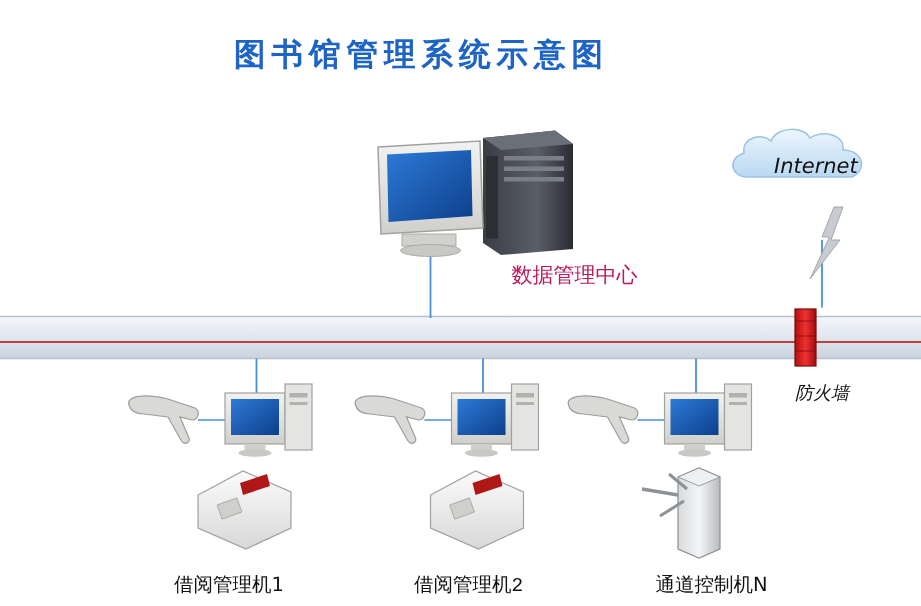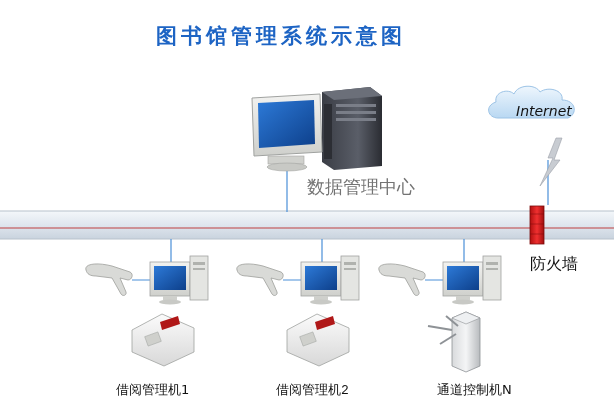--- a/index.html
+++ b/index.html
@@ -4,22 +4,22 @@
 <style>
   html, body { margin: 0; padding: 0; background: #ffffff; }
   body { width: 614px; height: 404px; position: relative; overflow: hidden; font-family: "DejaVu Sans", sans-serif; }
   .abs { position: absolute; }
   .title {
     left: 0; top: 22px; width: 562px; text-align: center;
     font-size: 21px; font-weight: bold; color: #1d64c4; letter-spacing: 4px;
     font-family: "DejaVu Sans", sans-serif;
   }
   .label { font-size: 13px; color: #111; font-family: "DejaVu Sans", sans-serif; white-space: nowrap; }
-  .label-center { font-size: 18px; color: #737373; }
-  .label-fw { font-size: 16px; color: #111; }
+  .label-center { font-size: 14px; color: #be185d; margin-left: 34px; }
+  .label-fw { font-size: 12px; color: #111; font-style: italic; }
   .internet-text { font-size: 14px; color: #111; font-family: "DejaVu Sans", sans-serif; font-style: italic; }
   svg { position: absolute; left: 0; top: 0; }
 </style>
 </head>
 <body>
 
 <div class="abs title">图书馆管理系统示意图</div>
 
 <svg width="614" height="404" viewBox="0 0 614 404">
   <defs>

